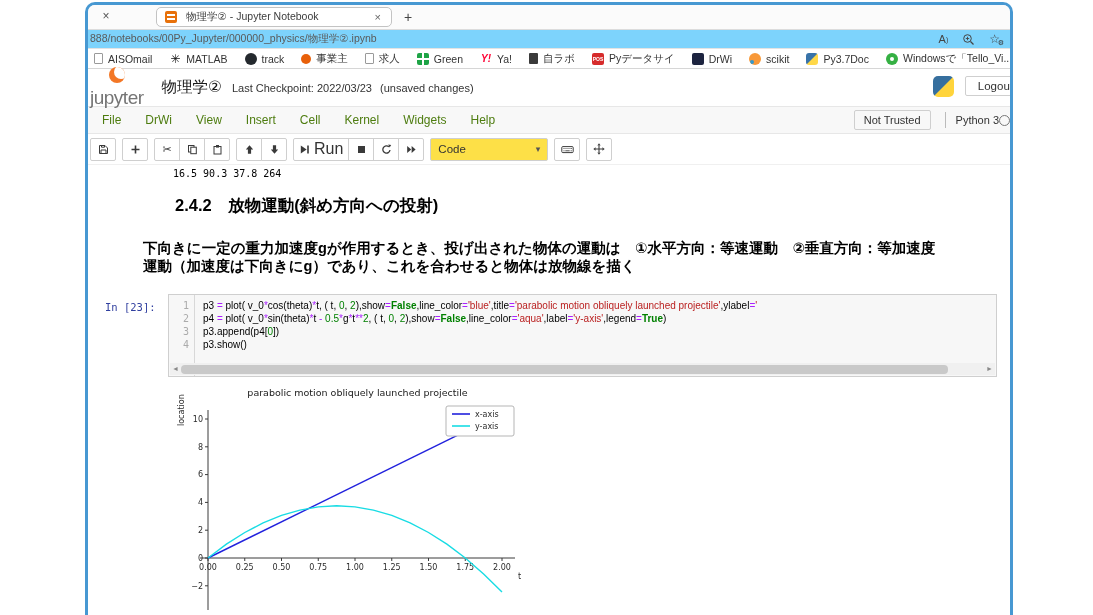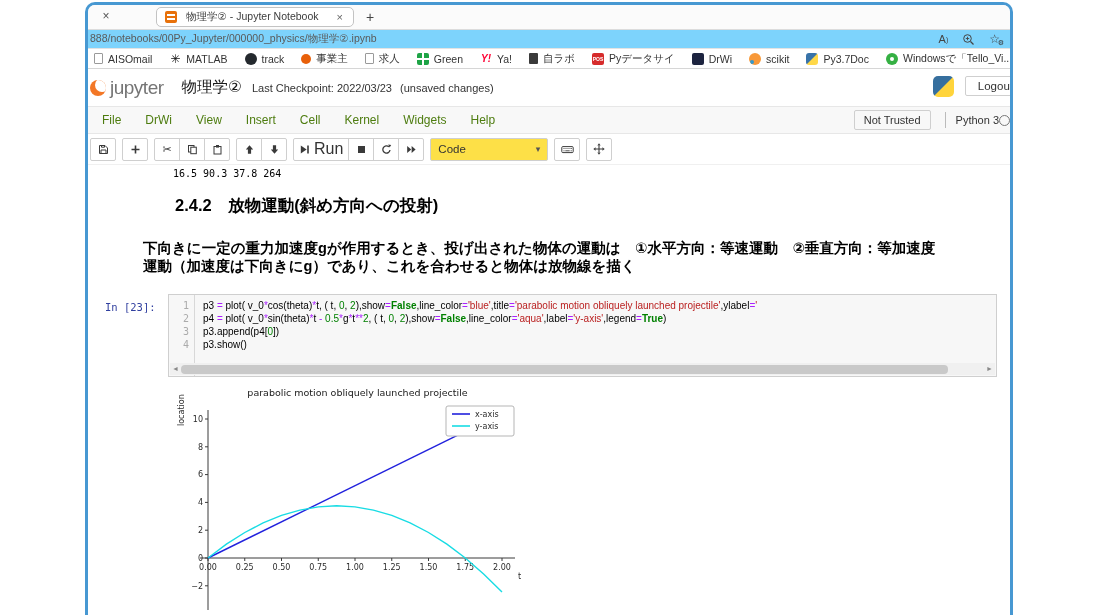--- a/index.html
+++ b/index.html
@@ -5,21 +5,21 @@
   html,body{margin:0;padding:0;background:#fff;}
   *{box-sizing:border-box;}
   .stage{position:relative;width:1093px;height:615px;overflow:hidden;background:#fff;
          font-family:"Liberation Sans","DejaVu Sans",sans-serif;}
   .window{position:absolute;left:85px;top:2px;width:928px;height:620px;
           border:3px solid #4798d2;border-bottom:none;border-radius:10px 10px 0 0;
           background:#fff;overflow:hidden;}
   
   .tabstrip{height:24px;display:flex;align-items:center;background:#fbfbfb;padding-left:10px;}
   .ts-x{width:16px;height:16px;margin-right:42px;color:#555;font-size:12px;line-height:15px;text-align:center;cursor:default;}
-  .tab{display:flex;align-items:center;height:20px;width:198px;background:#fff;
+  .tab{display:flex;align-items:center;height:20px;width:236px;background:#fff;
        border:1px solid #c3c3c3;border-radius:5px;padding:0 8px;gap:9px;}
   .favicon{width:12px;height:12px;border-radius:2px;background:#e8710a;position:relative;flex:none;}
   .favicon:after{content:"";position:absolute;left:2px;right:2px;top:3px;height:2px;background:#fff;box-shadow:0 4px 0 #fff;}
   .tab-title{font-size:10.5px;color:#3c3c3c;white-space:nowrap;overflow:hidden;flex:1;}
   .tab-close{color:#666;font-size:11px;padding:0 2px;}
   .newtab{margin-left:12px;color:#444;font-size:14px;line-height:14px;}
   
   .urlrow{height:20px;display:flex;align-items:center;border-top:1px solid #dcdcdc;border-bottom:1px solid #e3e3e3;padding:0 4px 0 2px;background:#7dd3fc;}
   .url{font-size:10.5px;color:#5a5a5a;white-space:nowrap;}
   .urlicons{margin-left:auto;display:flex;align-items:center;gap:14px;padding-right:6px;}
@@ -46,21 +46,21 @@
   .bmicon.dark-note{background:#3a3a3a;border-radius:1px;width:9px;height:11px;}
   .bmicon.red-pds{background:#d62b2b;color:#fff;font-size:5px;font-weight:bold;}
   .bmicon.dark-navy{background:#1d2440;}
   .bmicon.scikit{background:#f89939;border-radius:50%;position:relative;}
   .bmicon.scikit:after{content:"";position:absolute;left:1px;bottom:1px;width:4px;height:4px;border-radius:50%;background:#3499cd;}
   .bmicon.python{background:linear-gradient(135deg,#3873a9 49%,#ffd848 51%);border-radius:3px;}
   .bmicon.green-circle{background:#35b043;border-radius:50%;position:relative;}
   .bmicon.green-circle:after{content:"";position:absolute;left:4px;top:4px;width:4px;height:4px;border-radius:50%;background:#fff;}
   
   .nbheader{height:37px;display:flex;align-items:center;background:#fff;padding:0 0 0 2px;position:relative;}
-  .jlogo{display:flex;align-items:center;gap:4px;}
+  .jlogo{display:flex;align-items:center;gap:4px;flex-direction:column;}
   .jorb{width:16px;height:16px;border-radius:50%;background:#F37726;position:relative;overflow:hidden;}
   .jorb:after{content:"";position:absolute;left:5px;top:-2px;width:14px;height:14px;border-radius:50%;background:#fff;}
   .jtext{font-size:19px;color:#757575;letter-spacing:-0.5px;}
   .nbtitle{font-size:15.5px;color:#1a1a1a;margin-left:18px;}
   .checkpoint{font-size:11px;color:#333;margin-left:10px;}
   .unsaved{font-size:11px;color:#333;margin-left:8px;}
   .pylogo{position:absolute;right:56px;top:7px;width:21px;height:21px;border-radius:5px;
           background:linear-gradient(135deg,#366f9e 49%,#ffd43b 51%);}
   .logout{position:absolute;right:-16px;top:7px;border:1px solid #cfcfcf;border-radius:2px;background:#fff;
           font-size:11.5px;color:#333;padding:3px 12px;}

